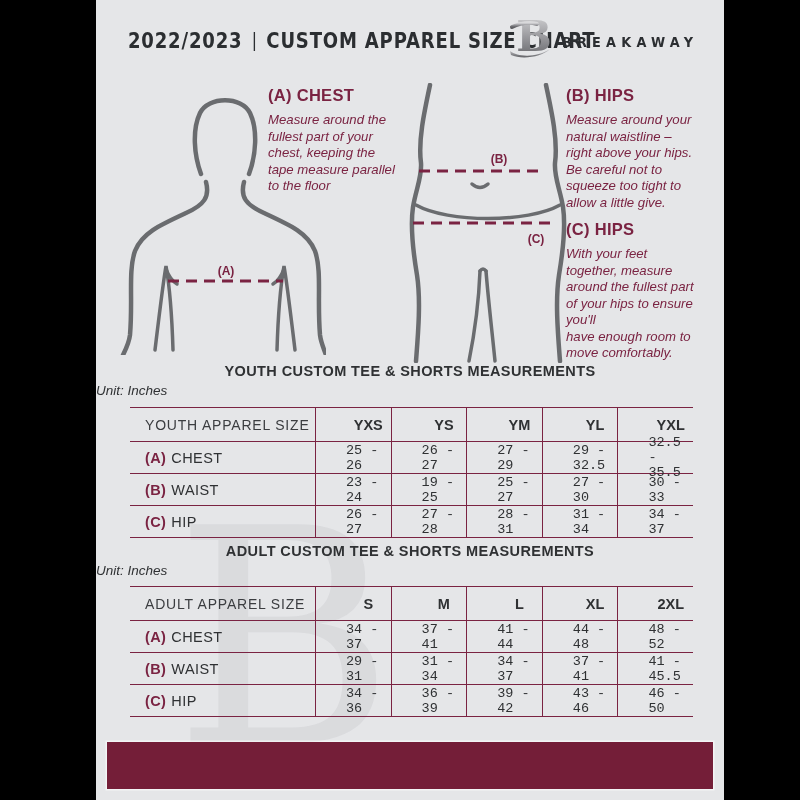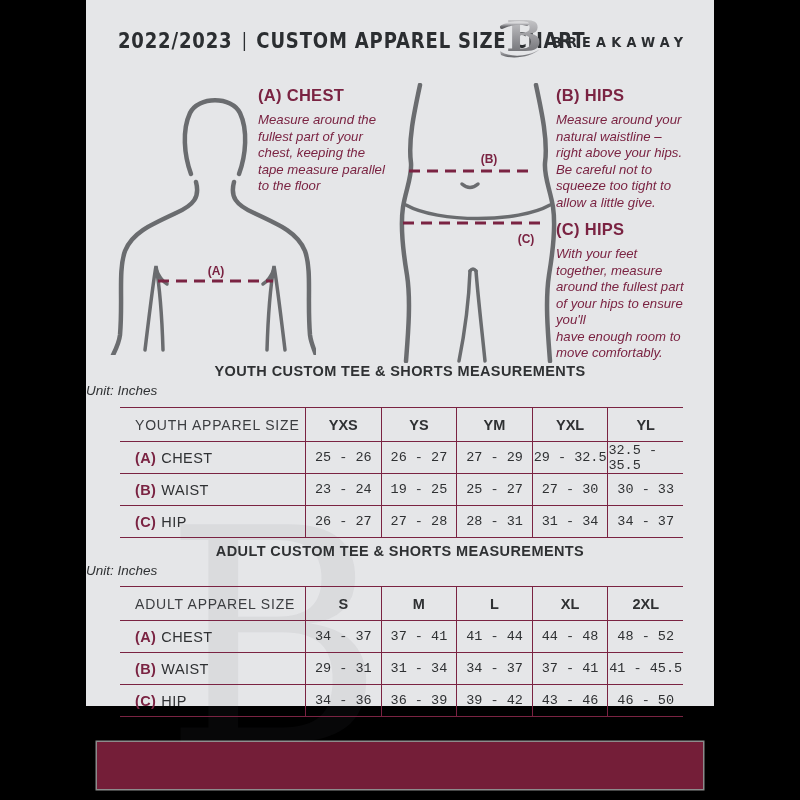--- a/index.html
+++ b/index.html
@@ -7,21 +7,21 @@
     --footer-bar:#741E38;
     --background:#E5E6E8;
     --figure-gray:#6A6C6F;
     --text-dark:#2F3133;
     --brand-dark:#2B2E31;
   }
   *{margin:0;padding:0;box-sizing:border-box;}
   html,body{width:800px;height:800px;background:#000;overflow:hidden;}
   body{font-family:"Liberation Sans",sans-serif;position:relative;}
 
-  #doc{position:absolute;left:86px;top:0;width:628px;height:706px;background:var(--background);}
+  #doc{position:absolute;left:96px;top:0;width:628px;height:800px;background:var(--background);}
 
   
   .header-row{position:absolute;left:32px;top:28px;display:flex;align-items:center;gap:10px;
     transform:scaleX(.82);transform-origin:left center;white-space:nowrap;}
   .header-row .yr,.header-row .ttl{font-family:"DejaVu Sans",sans-serif;font-weight:bold;
     font-size:22px;letter-spacing:1px;color:var(--brand-dark);}
   .header-row .sep{font-size:20px;font-weight:normal;color:var(--brand-dark);padding:0 2px;}
   .logo-svg{position:absolute;left:410px;top:13px;}
   .brand{position:absolute;left:466px;top:34px;font-family:"DejaVu Sans",sans-serif;
     font-weight:bold;font-size:13.5px;letter-spacing:5.5px;color:var(--brand-dark);
@@ -46,21 +46,21 @@
   
   .sec-title{position:absolute;left:0;width:100%;text-align:center;color:var(--text-dark);
     font-size:14.5px;font-weight:bold;letter-spacing:.4px;}
   .sec-unit{position:absolute;left:0;width:100%;text-align:left;color:var(--text-dark);
     font-size:13.5px;font-style:italic;}
 
   
   .size-table{position:absolute;left:34px;width:563px;display:grid;
     grid-template-columns:185px repeat(5,1fr);border-top:1.5px solid var(--maroon);}
   .size-table .cell{border-bottom:1.5px solid var(--maroon);display:flex;align-items:center;
-    justify-content:center;color:var(--text-dark);}
+    justify-content:center;color:var(--text-dark);padding-left:30px;}
   .size-table .cell.vline{border-left:1.5px solid var(--maroon);}
   .size-table .th{height:34px;font-weight:bold;font-size:14.5px;}
   .size-table .td{height:32px;font-size:13.5px;font-family:Liberation Mono, monospace;}
   .size-table .label-col{justify-content:flex-start;padding-left:15px;font-family:"Liberation Sans",sans-serif;}
   .size-table .th.label-col{font-weight:normal;font-size:14px;letter-spacing:.8px;color:#3B3D40;}
   .size-table .td.label-col{font-size:14.5px;letter-spacing:.4px;}
   .size-table .prefix{color:var(--maroon);font-weight:bold;margin-right:5px;}
 
   
   #watermark{position:absolute;left:78px;top:512px;font-family:"DejaVu Serif",serif;
@@ -152,22 +152,22 @@
   <div id="watermark">B</div>
 
   <div class="sec-title" style="top:363px">YOUTH CUSTOM TEE &amp; SHORTS MEASUREMENTS</div>
   <div class="sec-unit" style="top:383px">Unit: Inches</div>
 
   <div class="size-table" style="top:407px">
     <div class="cell th label-col">YOUTH APPAREL SIZE</div>
     <div class="cell th vline">YXS</div>
     <div class="cell th vline">YS</div>
     <div class="cell th vline">YM</div>
+    <div class="cell th vline">YL</div>
     <div class="cell th vline">YXL</div>
-    <div class="cell th vline">YL</div>
 
     <div class="cell td label-col">
       <span class="prefix">(A)</span>
       <span>CHEST</span>
     </div>
     <div class="cell td vline">25 - 26</div>
     <div class="cell td vline">26 - 27</div>
     <div class="cell td vline">27 - 29</div>
     <div class="cell td vline">29 - 32.5</div>
     <div class="cell td vline">32.5 - 35.5</div>

